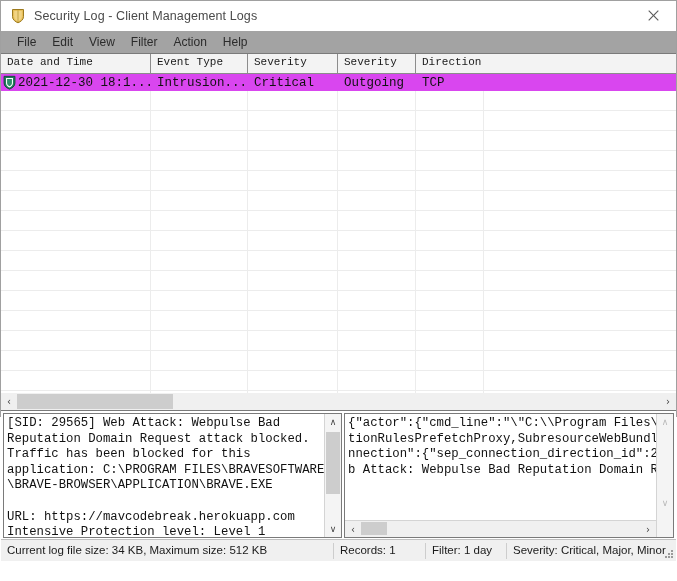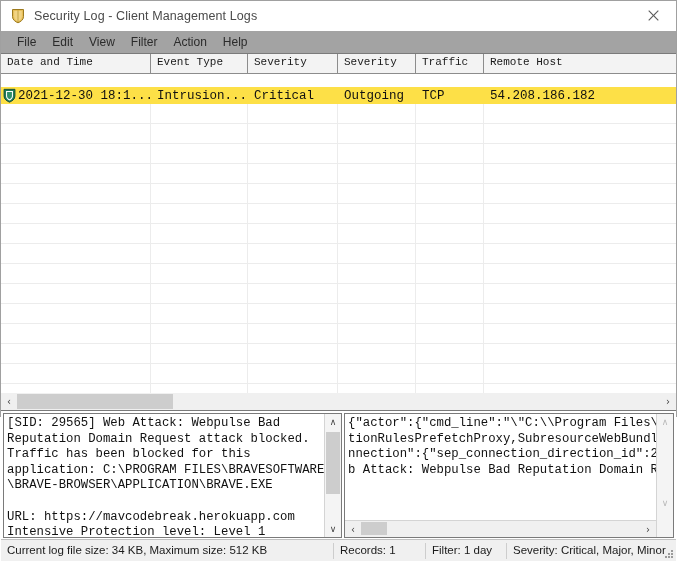--- a/index.html
+++ b/index.html
@@ -128,25 +128,24 @@
     box-sizing: border-box;
     border-right: 1px solid #ececec;
     height: 100%;
   }
   .grid-cell:last-child { border-right: none; }
 
   #data-row {
     display: flex;
     height: 17px;
     align-items: center;
-    background: #fde047;
+    background: #d946ef;
     position: relative;
     z-index: 2;
     cursor: default;
-    margin-top: 13px;
   }
   .td {
     font-family: "Liberation Mono", monospace;
     font-size: 12.5px;
     color: #111111;
     box-sizing: border-box;
     padding-left: 6px;
     white-space: nowrap;
     overflow: hidden;
   }
@@ -360,40 +359,38 @@
     <div class="menu-item">Help</div>
   </div>
 
   <div id="log-table-region">
 
     <div id="table-header">
       <div class="th" style="width:150px">Date and Time</div>
       <div class="th" style="width:97px">Event Type</div>
       <div class="th" style="width:90px">Severity</div>
       <div class="th" style="width:78px">Severity</div>
-      <div class="th" style="width:68px">Traffic</div>
-      <div class="th" style="width:192px">Remote Host</div>
+      <div class="th" style="width:68px">Direction</div>
     </div>
 
     <div id="table-body">
 
       <div id="data-row">
         <div class="td first" style="width:150px">
           <svg id="row-shield" viewBox="0 0 16 16">
             <path d="M2.2 1.4 h11.6 v7.3 c0 3.4 -3.3 5.4 -5.8 6.4 c-2.5 -1.0 -5.8 -3.0 -5.8 -6.4 z" fill="#1f7a5a" stroke="#134b38" stroke-width="1"></path>
             <path d="M4.3 3.2 h7.4 v5.5 c0 2.5 -2.3 4.0 -3.7 4.7 c-1.4 -0.7 -3.7 -2.2 -3.7 -4.7 z" fill="#ffffff" stroke="none"></path>
             <path d="M5.4 4.2 h5.2 v4.4 c0 1.9 -1.7 3.0 -2.6 3.5 c-0.9 -0.5 -2.6 -1.6 -2.6 -3.5 z" fill="#2f8f6a" stroke="none"></path>
           </svg>
           <span>2021-12-30 18:1...</span>
         </div>
         <div class="td" style="width:97px">Intrusion...</div>
         <div class="td" style="width:90px">Critical</div>
         <div class="td" style="width:78px">Outgoing</div>
         <div class="td" style="width:68px">TCP</div>
-        <div class="td" style="width:192px">54.208.186.182</div>
       </div>
 
       <div id="empty-grid">
           <div class="grid-row">
             <div class="grid-cell" style="width: 150px;"></div>
             <div class="grid-cell" style="width: 97px;"></div>
             <div class="grid-cell" style="width: 90px;"></div>
             <div class="grid-cell" style="width: 78px;"></div>
             <div class="grid-cell" style="width: 68px;"></div>
             <div class="grid-cell" style="width: 192px;"></div>

